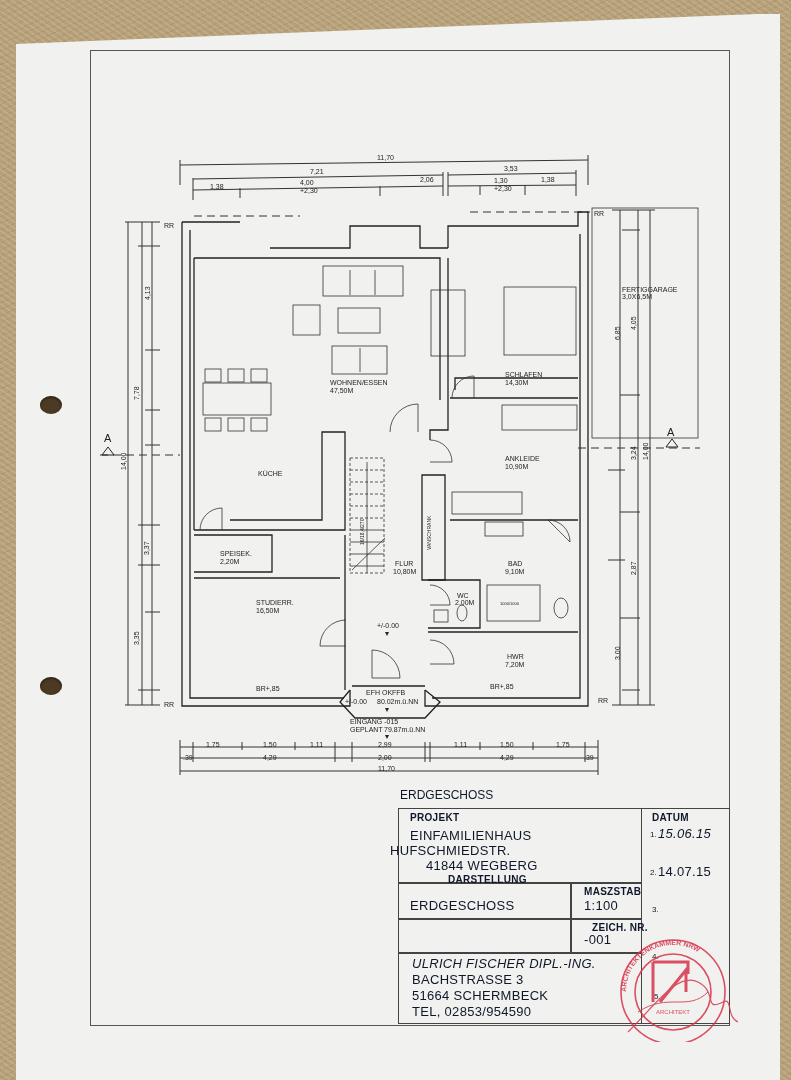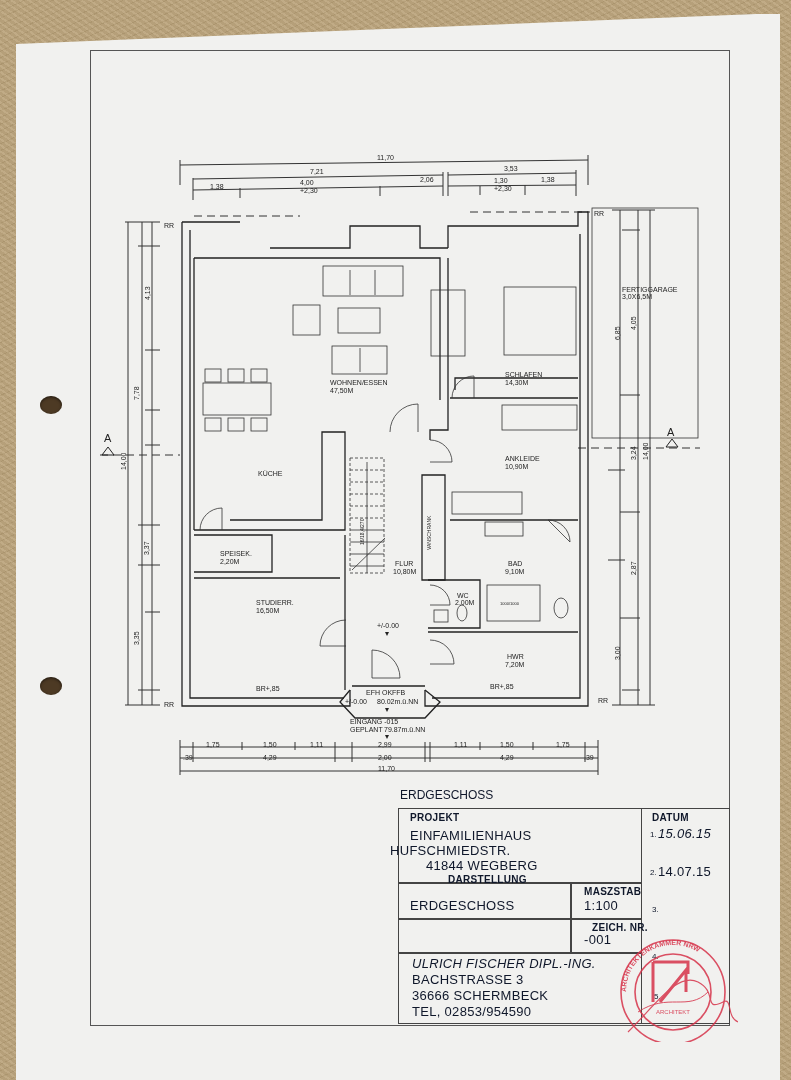--- a/index.html
+++ b/index.html
@@ -305,21 +305,21 @@
 
 <div class="tb tb-small" style="left:410px; top:874px;padding-left:38px;">DARSTELLUNG</div>
 <div class="tb tb-big" style="left:410px; top:898px;">ERDGESCHOSS</div>
 <div class="tb tb-small" style="left:584px; top:886px;">MASZSTAB</div>
 <div class="tb tb-big" style="left:584px; top:898px;">1:100</div>
 <div class="tb tb-small" style="left:592px; top:922px;">ZEICH. NR.</div>
 <div class="tb tb-big" style="left:584px; top:932px;">-001</div>
 
 <div class="tb tb-big" style="left:412px; top:956px;font-style:italic;">ULRICH FISCHER DIPL.-ING.</div>
 <div class="tb tb-big" style="left:412px; top:972px;">BACHSTRASSE 3</div>
-<div class="tb tb-big" style="left:412px; top:988px;">36666 SCHERMBECK</div>
+<div class="tb tb-big" style="left:412px; top:988px;">51664 SCHERMBECK</div>
 <div class="tb tb-big" style="left:412px; top:1004px;">TEL, 02853/954590</div>
 
 <svg class="stamp" viewBox="0 0 130 110">
   <defs>
     <path id="arcTop" d="M18 60 A47 47 0 0 1 112 60"></path>
     <path id="arcBot" d="M18 60 A47 47 0 0 0 112 60"></path>
   </defs>
   <g fill="none" stroke="#d6334a" stroke-width="1.6" opacity="0.85">
     <circle cx="65" cy="60" r="52"></circle>
     <circle cx="65" cy="60" r="38"></circle>

